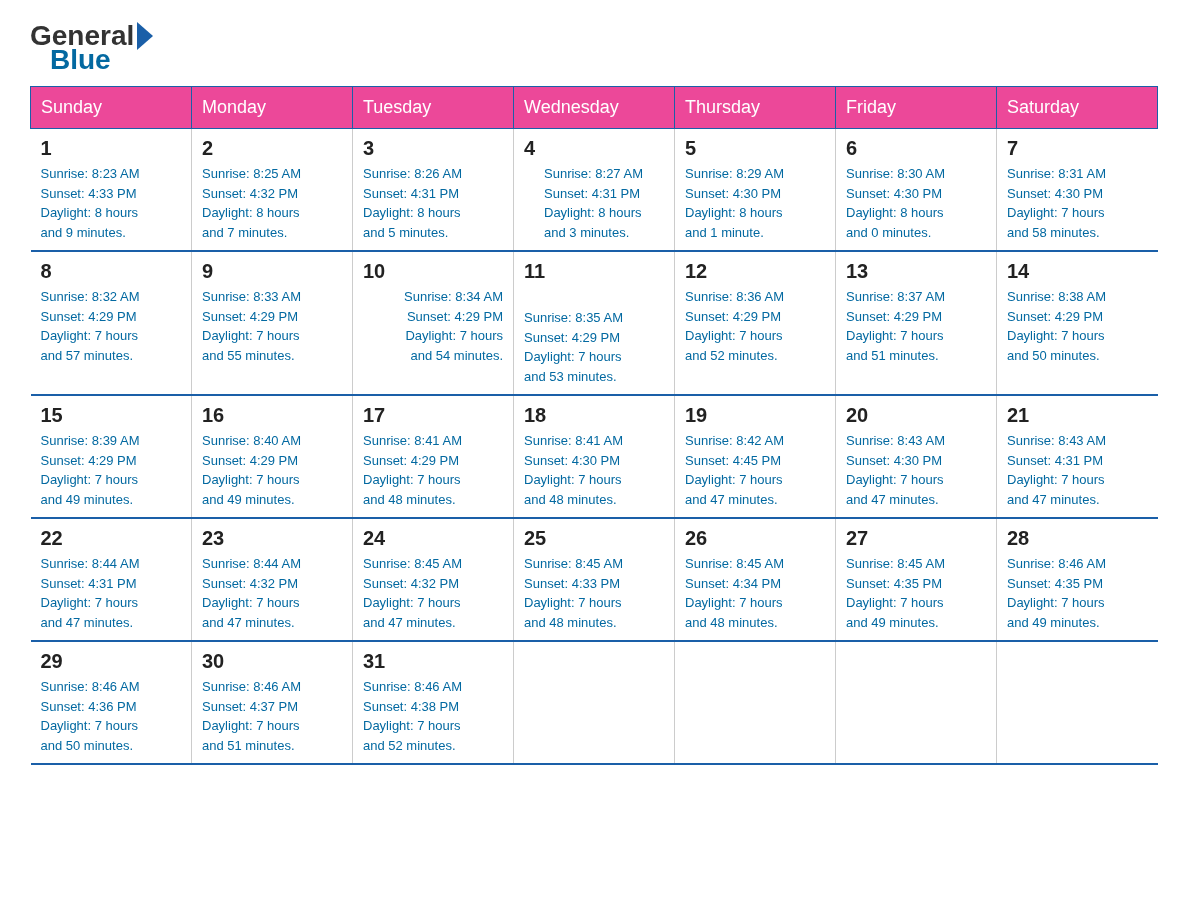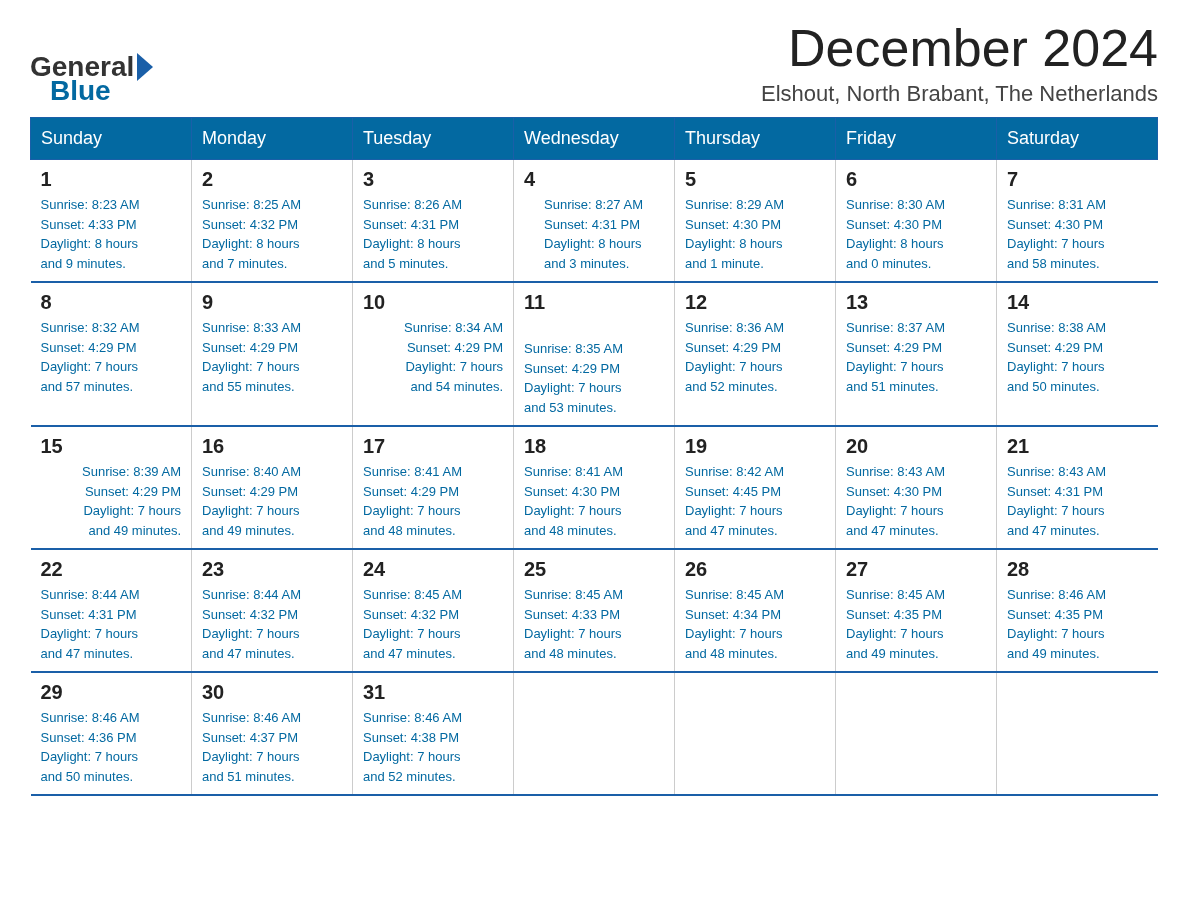--- a/index.html
+++ b/index.html
@@ -59,21 +59,21 @@
       font-size: 22px;
       color: #444;
       margin-top: 4px;
     }
     .calendar {
       width: 100%;
       border-collapse: collapse;
       margin-top: 10px;
     }
     .calendar thead tr {
-      background-color: #0369a1;
+      background-color: #ec4899;
     }
     .calendar thead th {
       color: #fff;
       padding: 10px 10px;
       font-size: 18px;
       font-weight: normal;
       text-align: left;
       border: 1px solid #1a5fa8;
     }
     .calendar tbody tr {
@@ -110,24 +110,20 @@
 <div class="header-row">
   <div class="logo">
     <div class="logo-text">
       <span class="general">General</span>
       <span class="arrow"></span>
     </div>
     <div style="display:flex; align-items:center; margin-top:-8px; margin-left:2px;">
       <span class="logo-blue">Blue</span>
     </div>
   </div>
-  <div class="title-section">
-    <div class="month-title">December 2024</div>
-    <div class="location-title">Elshout, North Brabant, The Netherlands</div>
-  </div>
 </div>
 
 <table class="calendar">
   <thead>
     <tr>
     <th>Sunday</th>
         <th>Monday</th>
         <th>Tuesday</th>
         <th>Wednesday</th>
         <th>Thursday</th>
@@ -234,21 +230,21 @@
           <span class="day-number">14</span>
           <div class="day-info" style="white-space: pre-line;">Sunrise: 8:38 AM
 Sunset: 4:29 PM
 Daylight: 7 hours
 and 50 minutes.</div>
         </td>
       </tr>
       <tr>
         <td>
           <span class="day-number">15</span>
-          <div class="day-info" style="white-space: pre-line; text-align: right;">Sunrise: 8:39 AM
+          <div class="day-info" style="white-space: pre-line;">Sunrise: 8:39 AM
 Sunset: 4:29 PM
 Daylight: 7 hours
 and 49 minutes.</div>
         </td>
         <td>
           <span class="day-number">16</span>
           <div class="day-info" style="white-space: pre-line;">Sunrise: 8:40 AM
 Sunset: 4:29 PM
 Daylight: 7 hours
 and 49 minutes.</div>

